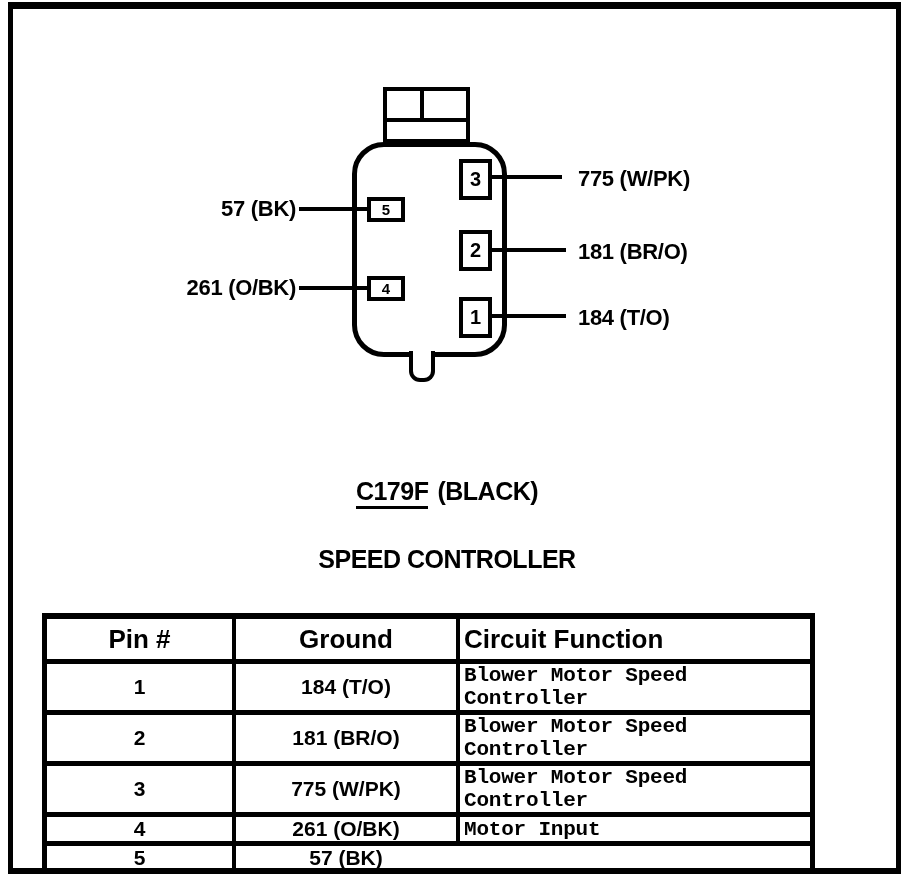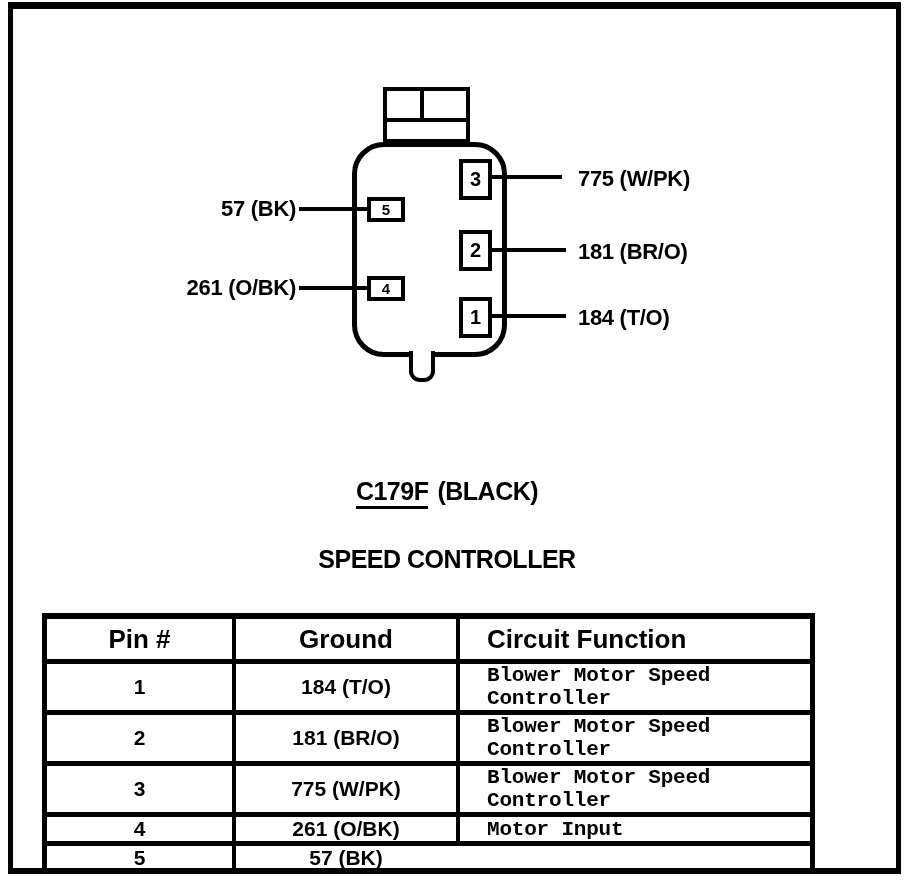--- a/index.html
+++ b/index.html
@@ -61,21 +61,21 @@
   .pin-table{
     position:absolute;left:8px;top:613px;width:773px;height:261px;
     box-sizing:border-box;border:5px solid #000;border-top-width:6px;border-bottom-width:6px;
     display:flex;flex-direction:column;background:#fff;margin-left:34px;
   }
   .t-row{display:flex;flex:1;align-items:center;}
   .t-head{flex:0 0 40px;}
   .t-sep{flex:0 0 5px;background:#000;}
   .c1{width:185px;box-sizing:border-box;text-align:center;}
   .c2{width:224px;box-sizing:border-box;border-left:4px solid #000;text-align:center;align-self:stretch;display:flex;align-items:center;justify-content:center;}
-  .c3{flex:1;box-sizing:border-box;border-left:4px solid #000;padding-left:27px;align-self:stretch;display:flex;align-items:center;}
+  .c3{flex:1;box-sizing:border-box;border-left:4px solid #000;padding-left:4px;align-self:stretch;display:flex;align-items:center;}
   .t-head .c1,.t-head .c2,.t-head .c3{font-size:26px;}
   .t-data{font-size:21px;}
   .t-data .c3{letter-spacing:-0.2px;font-family:Liberation Mono, monospace;}
 </style>
 </head>
 <body>
 
 <div id="page">
 
   <div class="frame"></div>

